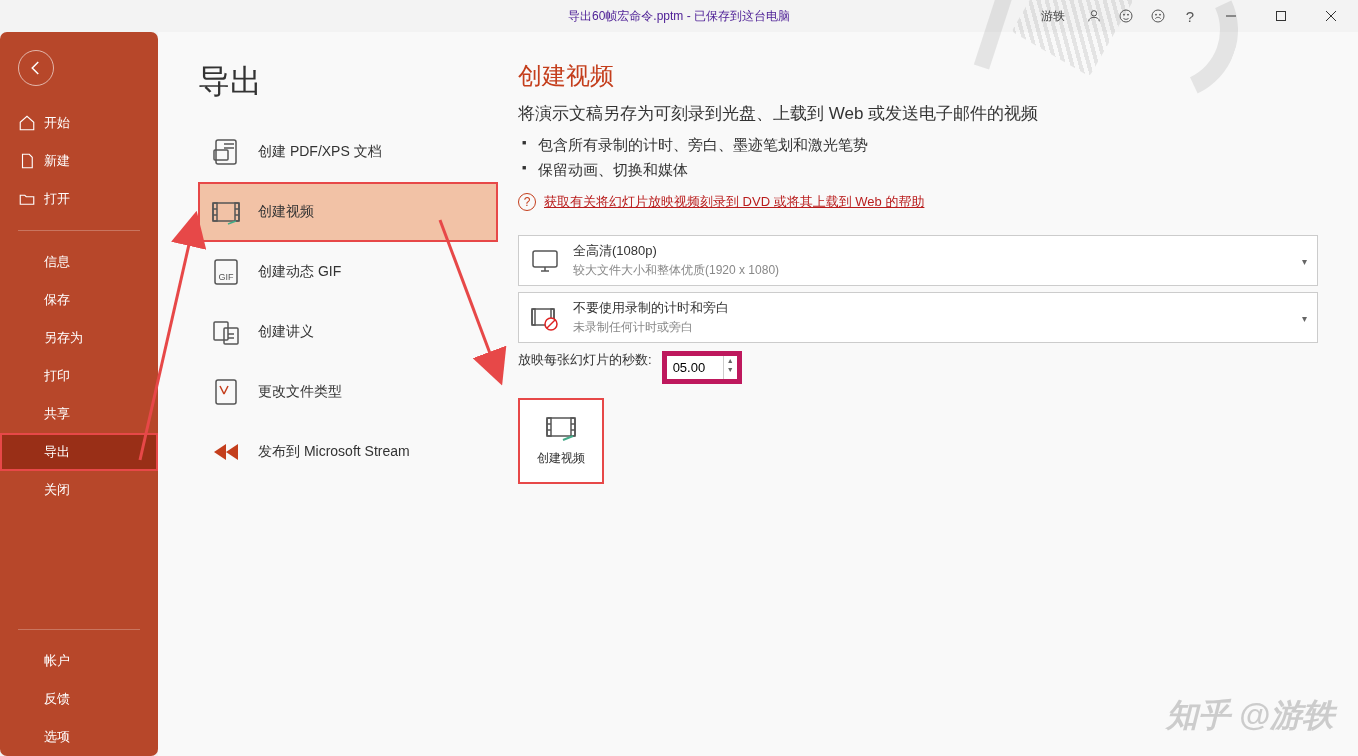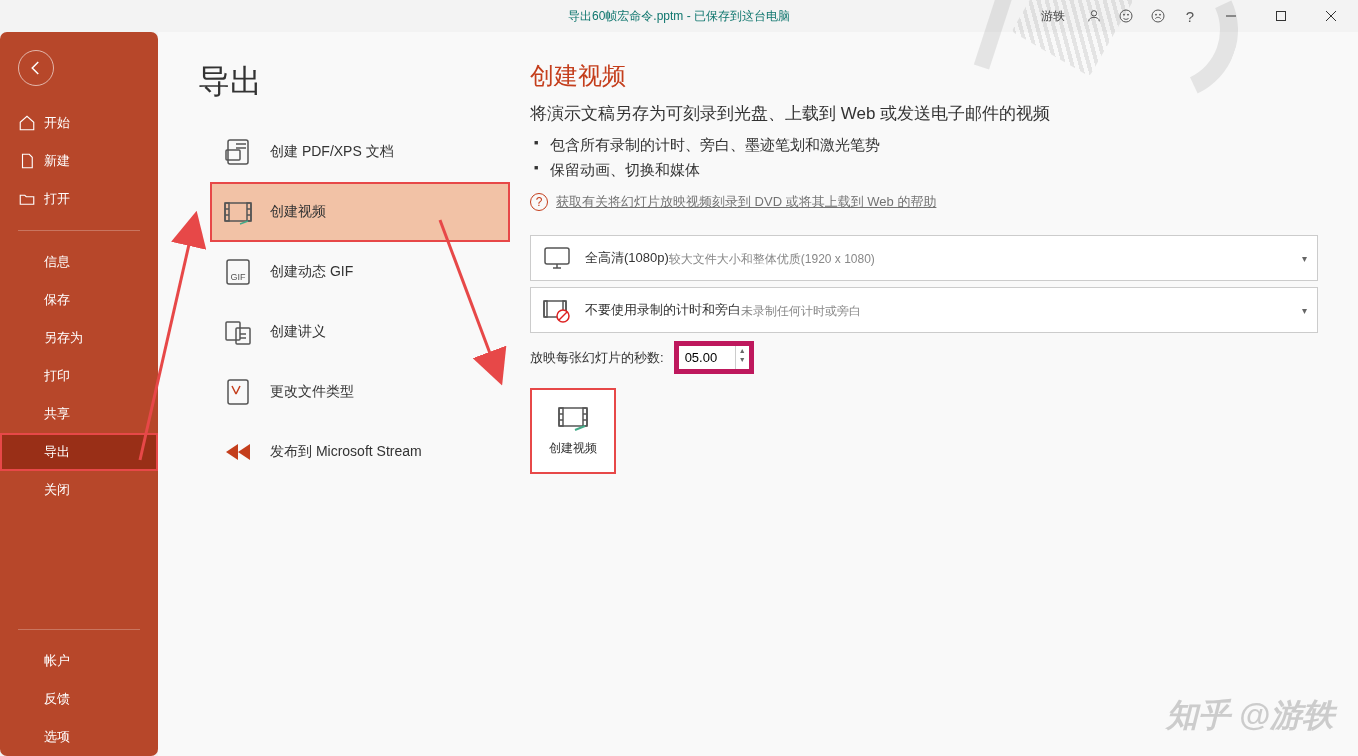--- a/index.html
+++ b/index.html
@@ -1,19 +1,19 @@
 <!DOCTYPE html>
 <html><head>
 <meta charset="utf-8">
 <style>
 * { margin: 0; padding: 0; box-sizing: border-box; font-family: "Microsoft YaHei", "Segoe UI", sans-serif; }
 body { width: 1358px; height: 756px; overflow: hidden; background: #f3f3f3; position: relative; }
 
 .titlebar { height: 32px; background: #f3f3f3; display: flex; align-items: center; position: relative; }
-.title-text { position: absolute; left: 50%; transform: translateX(-50%); font-size: 12px; color: #0f766e; }
+.title-text { position: absolute; left: 50%; transform: translateX(-50%); font-size: 12px; color: #4c1d95; }
 .title-right { position: absolute; right: 4px; display: flex; align-items: center; gap: 4px; }
 .user-label { font-size: 12px; color: #444; margin-right: 11px; }
 .title-icon { width: 28px; height: 28px; display: flex; align-items: center; justify-content: center; color: #555; cursor: pointer; }
 .title-icon svg { width: 16px; height: 16px; }
 .win-btn { width: 46px; height: 28px; display: flex; align-items: center; justify-content: center; cursor: pointer; color: #333; }
 
 .deco { position: absolute; right: 120px; top: -40px; width: 360px; height: 120px; opacity: 0.18; pointer-events: none; }
 .deco div { position: absolute; border: 12px solid #888; border-radius: 50%; }
 .deco .c1 { width: 140px; height: 140px; right: 0; top: 0; border-width: 18px; border-color: transparent #888 transparent transparent; transform: rotate(20deg); }
 .deco .c2 { width: 90px; height: 90px; right: 120px; top: 10px; background: repeating-linear-gradient(45deg,#888 0 4px,transparent 4px 8px); border: none; border-radius: 4px; transform: rotate(30deg); }
@@ -25,43 +25,43 @@
 .back-btn { width: 36px; height: 36px; border: 1px solid rgba(255,255,255,0.6); border-radius: 50%; margin: 6px 0 18px 18px; display: flex; align-items: center; justify-content: center; cursor: pointer; }
 .nav-item { display: flex; align-items: center; padding: 10px 18px; font-size: 13px; cursor: pointer; min-height: 38px; }
 .nav-item.sub { padding-left: 44px; }
 .nav-item.selected { background: #992f17; outline: 2px solid #e74848; outline-offset: -2px; }
 .nav-icon { width: 18px; height: 18px; margin-right: 8px; flex-shrink: 0; }
 .nav-sep { height: 1px; background: rgba(255,255,255,0.25); margin: 12px 18px; }
 .nav-spacer { flex: 1; }
 
 .content { flex: 1; background: #f9f9f9; display: flex; }
 .page-title { font-size: 32px; color: #333; padding: 28px 0 18px 40px; }
-.export-list { width: 340px; padding-left: 40px; margin-left: 12px; }
+.export-list { width: 340px; padding-left: 40px; }
 .export-item { display: flex; align-items: center; padding: 14px 12px; cursor: pointer; gap: 16px; color: #333; font-size: 14px; }
 .export-item.selected { background: #f2c2a6; outline: 2px solid #e74848; outline-offset: -2px; }
 .export-icon { width: 32px; height: 32px; display: flex; align-items: center; justify-content: center; color: #555; }
 
 .detail { flex: 1; padding: 28px 40px 0 20px; }
 .detail-title { font-size: 24px; color: #c43e1c; margin-bottom: 10px; }
 .detail-desc { font-size: 17px; color: #333; margin-bottom: 8px; }
 .detail ul { list-style: none; margin: 6px 0 10px 20px; }
 .detail ul li { font-size: 15px; color: #333; padding: 3px 0; position: relative; }
 .detail ul li:before { content: "■"; font-size: 7px; position: absolute; left: -16px; top: 6px; color: #333; }
 .help-row { display: flex; align-items: center; gap: 8px; margin: 8px 0 24px 0; }
 .help-icon { width: 18px; height: 18px; border: 1.5px solid #c43e1c; border-radius: 50%; color: #c43e1c; display: flex; align-items: center; justify-content: center; font-size: 12px; }
-.help-link { color: #737373; text-decoration: underline; font-size: 13px; cursor: pointer; }
+.help-link { color: #b91c1c; text-decoration: underline; font-size: 13px; cursor: pointer; }
 
 .dropdown { border: 1px solid #ccc; background: #fff; display: flex; align-items: center; padding: 6px 10px; margin-bottom: 6px; position: relative; cursor: pointer; }
 .dd-icon { width: 32px; height: 32px; margin-right: 12px; display: flex; align-items: center; justify-content: center; color: #555; }
-.dd-text { display: flex; }
+.dd-text { display: flex; flex-direction: column; }
 .dd-title { font-size: 13px; color: #333; }
 .dd-sub { font-size: 12px; color: #888; margin-top: 2px; }
 .dd-caret { position: absolute; right: 10px; top: 50%; transform: translateY(-50%); color: #666; font-size: 10px; }
 
-.seconds-row { display: flex; align-items: center; gap: 10px; margin-top: 8px; }
+.seconds-row { display: flex; align-items: flex-start; gap: 10px; margin-top: 8px; }
 .seconds-label { font-size: 13px; color: #333; }
 .spinner { display: flex; border: 5px solid #be185d; background: #fff; }
 .spinner input { border: none; width: 56px; padding: 4px 6px; font-size: 13px; outline: none; }
 .spinner-btns { display: flex; flex-direction: column; border-left: 1px solid #ccc; }
 .spinner-btns span { font-size: 7px; padding: 1px 3px; cursor: pointer; color: #666; line-height: 1; }
 
 .create-btn { margin-top: 14px; border: 2px solid #e74848; background: #fff; width: 86px; height: 86px; display: flex; flex-direction: column; align-items: center; justify-content: center; gap: 8px; cursor: pointer; font-size: 12px; color: #333; }
 .create-btn .icon { width: 32px; height: 26px; }
 
 .arrow-svg { position: absolute; pointer-events: none; z-index: 100; }

